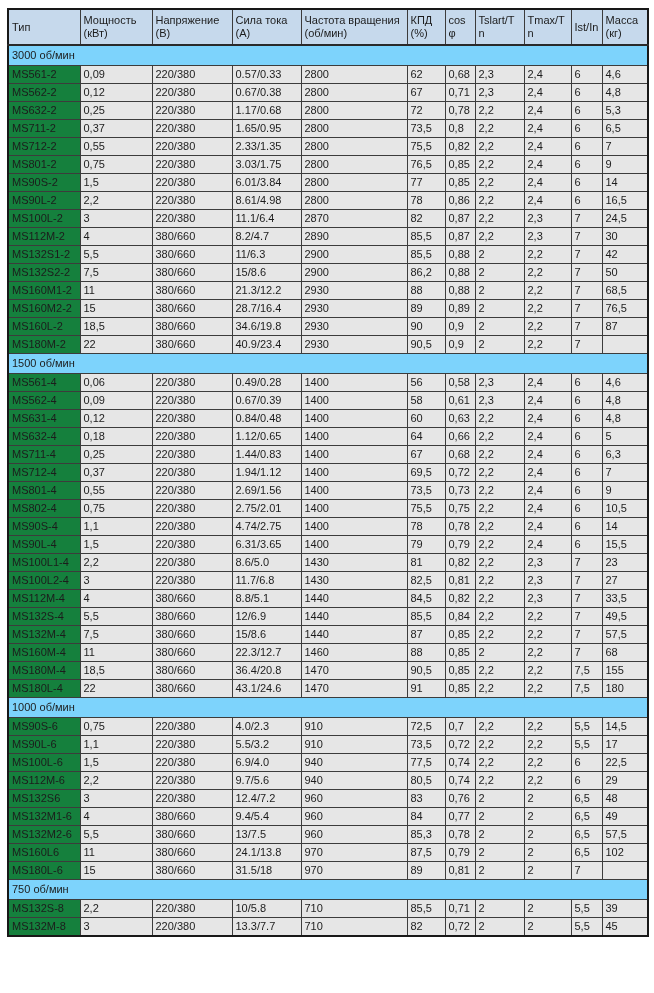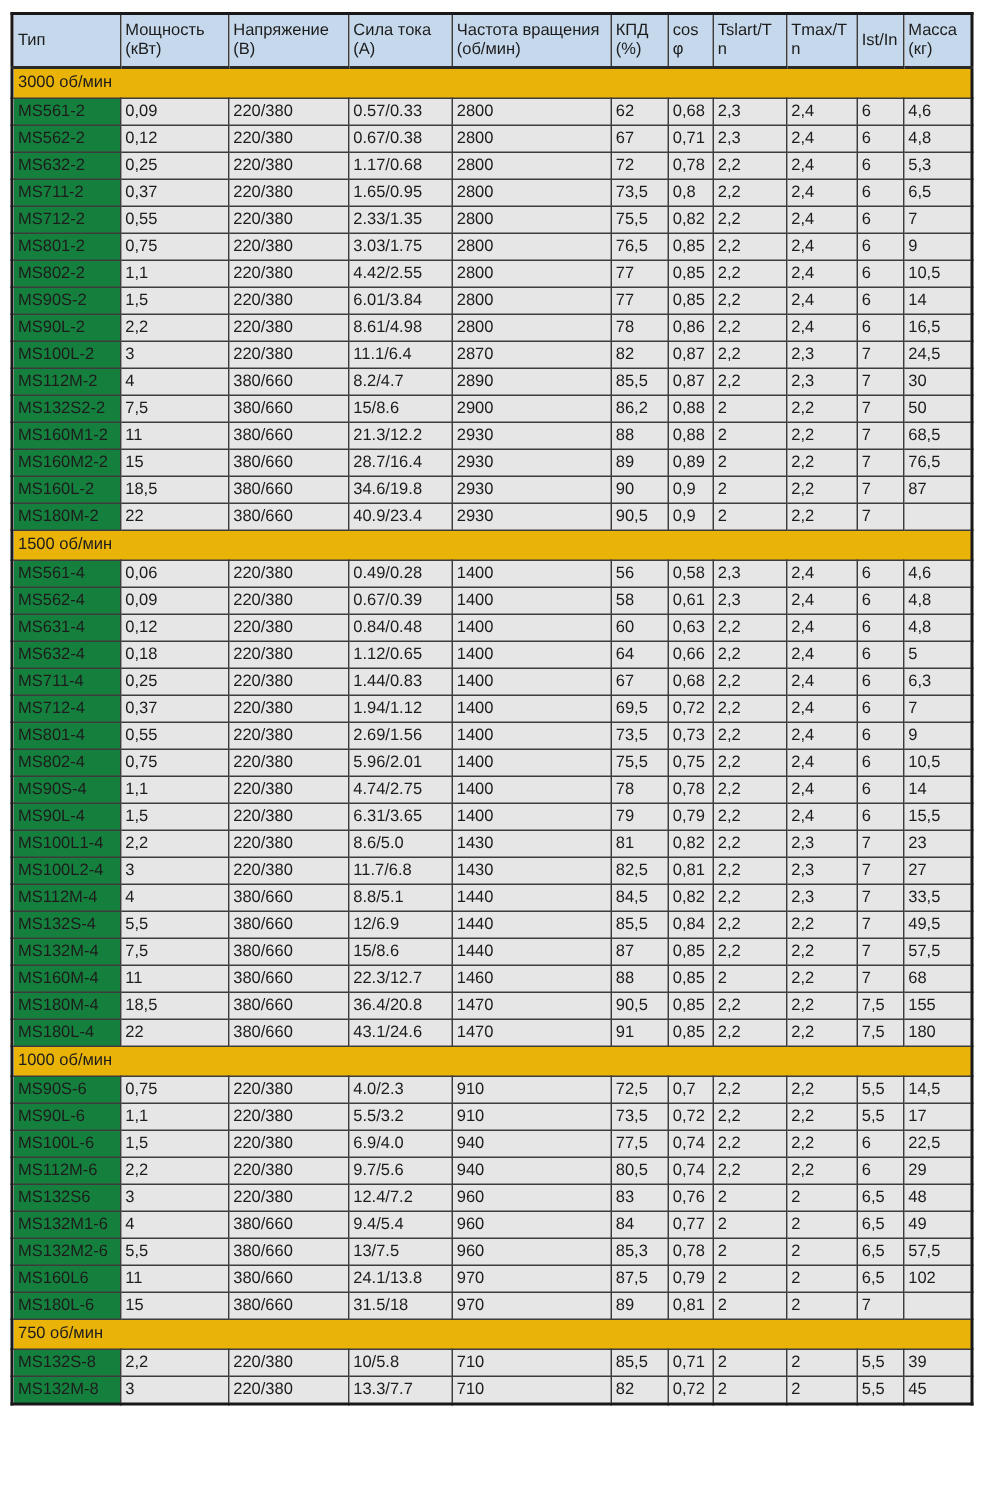--- a/index.html
+++ b/index.html
@@ -37,21 +37,21 @@
   table.spec {
     border: 2px solid #181818;
   }
   table.spec thead th {
     background: #c6d9ec;
     font-weight: normal;
     height: 32px;
     border-bottom: 2px solid #2a2a2a;
   }
   td.section-cell {
-    background: #eab308;
+    background: #7dd3fc;
     height: 17px;
     border-top: 2px solid #2a2a2a;
     border-bottom: 1px solid #2a2a2a;
   }
   td.type-cell {
     background: #15803d;
     height: 15px;
   }
   td.num-cell {
     background: #e6e6e6;
@@ -168,33 +168,20 @@
           <td class="num-cell">3.03/1.75</td>
           <td class="num-cell">2800</td>
           <td class="num-cell">76,5</td>
           <td class="num-cell">0,85</td>
           <td class="num-cell">2,2</td>
           <td class="num-cell">2,4</td>
           <td class="num-cell">6</td>
           <td class="num-cell">9</td>
         </tr>
         <tr class="data-row">
-          <td class="type-cell">MS802-2</td>
-          <td class="num-cell">1,1</td>
-          <td class="num-cell">220/380</td>
-          <td class="num-cell">4.42/2.55</td>
-          <td class="num-cell">2800</td>
-          <td class="num-cell">77</td>
-          <td class="num-cell">0,85</td>
-          <td class="num-cell">2,2</td>
-          <td class="num-cell">2,4</td>
-          <td class="num-cell">6</td>
-          <td class="num-cell">10,5</td>
-        </tr>
-        <tr class="data-row">
           <td class="type-cell">MS90S-2</td>
           <td class="num-cell">1,5</td>
           <td class="num-cell">220/380</td>
           <td class="num-cell">6.01/3.84</td>
           <td class="num-cell">2800</td>
           <td class="num-cell">77</td>
           <td class="num-cell">0,85</td>
           <td class="num-cell">2,2</td>
           <td class="num-cell">2,4</td>
           <td class="num-cell">6</td>
@@ -233,20 +220,33 @@
           <td class="num-cell">8.2/4.7</td>
           <td class="num-cell">2890</td>
           <td class="num-cell">85,5</td>
           <td class="num-cell">0,87</td>
           <td class="num-cell">2,2</td>
           <td class="num-cell">2,3</td>
           <td class="num-cell">7</td>
           <td class="num-cell">30</td>
         </tr>
         <tr class="data-row">
+          <td class="type-cell">MS132S1-2</td>
+          <td class="num-cell">5,5</td>
+          <td class="num-cell">380/660</td>
+          <td class="num-cell">11/6.3</td>
+          <td class="num-cell">2900</td>
+          <td class="num-cell">85,5</td>
+          <td class="num-cell">0,88</td>
+          <td class="num-cell">2</td>
+          <td class="num-cell">2,2</td>
+          <td class="num-cell">7</td>
+          <td class="num-cell">42</td>
+        </tr>
+        <tr class="data-row">
           <td class="type-cell">MS132S2-2</td>
           <td class="num-cell">7,5</td>
           <td class="num-cell">380/660</td>
           <td class="num-cell">15/8.6</td>
           <td class="num-cell">2900</td>
           <td class="num-cell">86,2</td>
           <td class="num-cell">0,88</td>
           <td class="num-cell">2</td>
           <td class="num-cell">2,2</td>
           <td class="num-cell">7</td>
@@ -395,21 +395,21 @@
           <td class="num-cell">0,73</td>
           <td class="num-cell">2,2</td>
           <td class="num-cell">2,4</td>
           <td class="num-cell">6</td>
           <td class="num-cell">9</td>
         </tr>
         <tr class="data-row">
           <td class="type-cell">MS802-4</td>
           <td class="num-cell">0,75</td>
           <td class="num-cell">220/380</td>
-          <td class="num-cell">5.96/2.01</td>
+          <td class="num-cell">2.75/2.01</td>
           <td class="num-cell">1400</td>
           <td class="num-cell">75,5</td>
           <td class="num-cell">0,75</td>
           <td class="num-cell">2,2</td>
           <td class="num-cell">2,4</td>
           <td class="num-cell">6</td>
           <td class="num-cell">10,5</td>
         </tr>
         <tr class="data-row">
           <td class="type-cell">MS90S-4</td>

